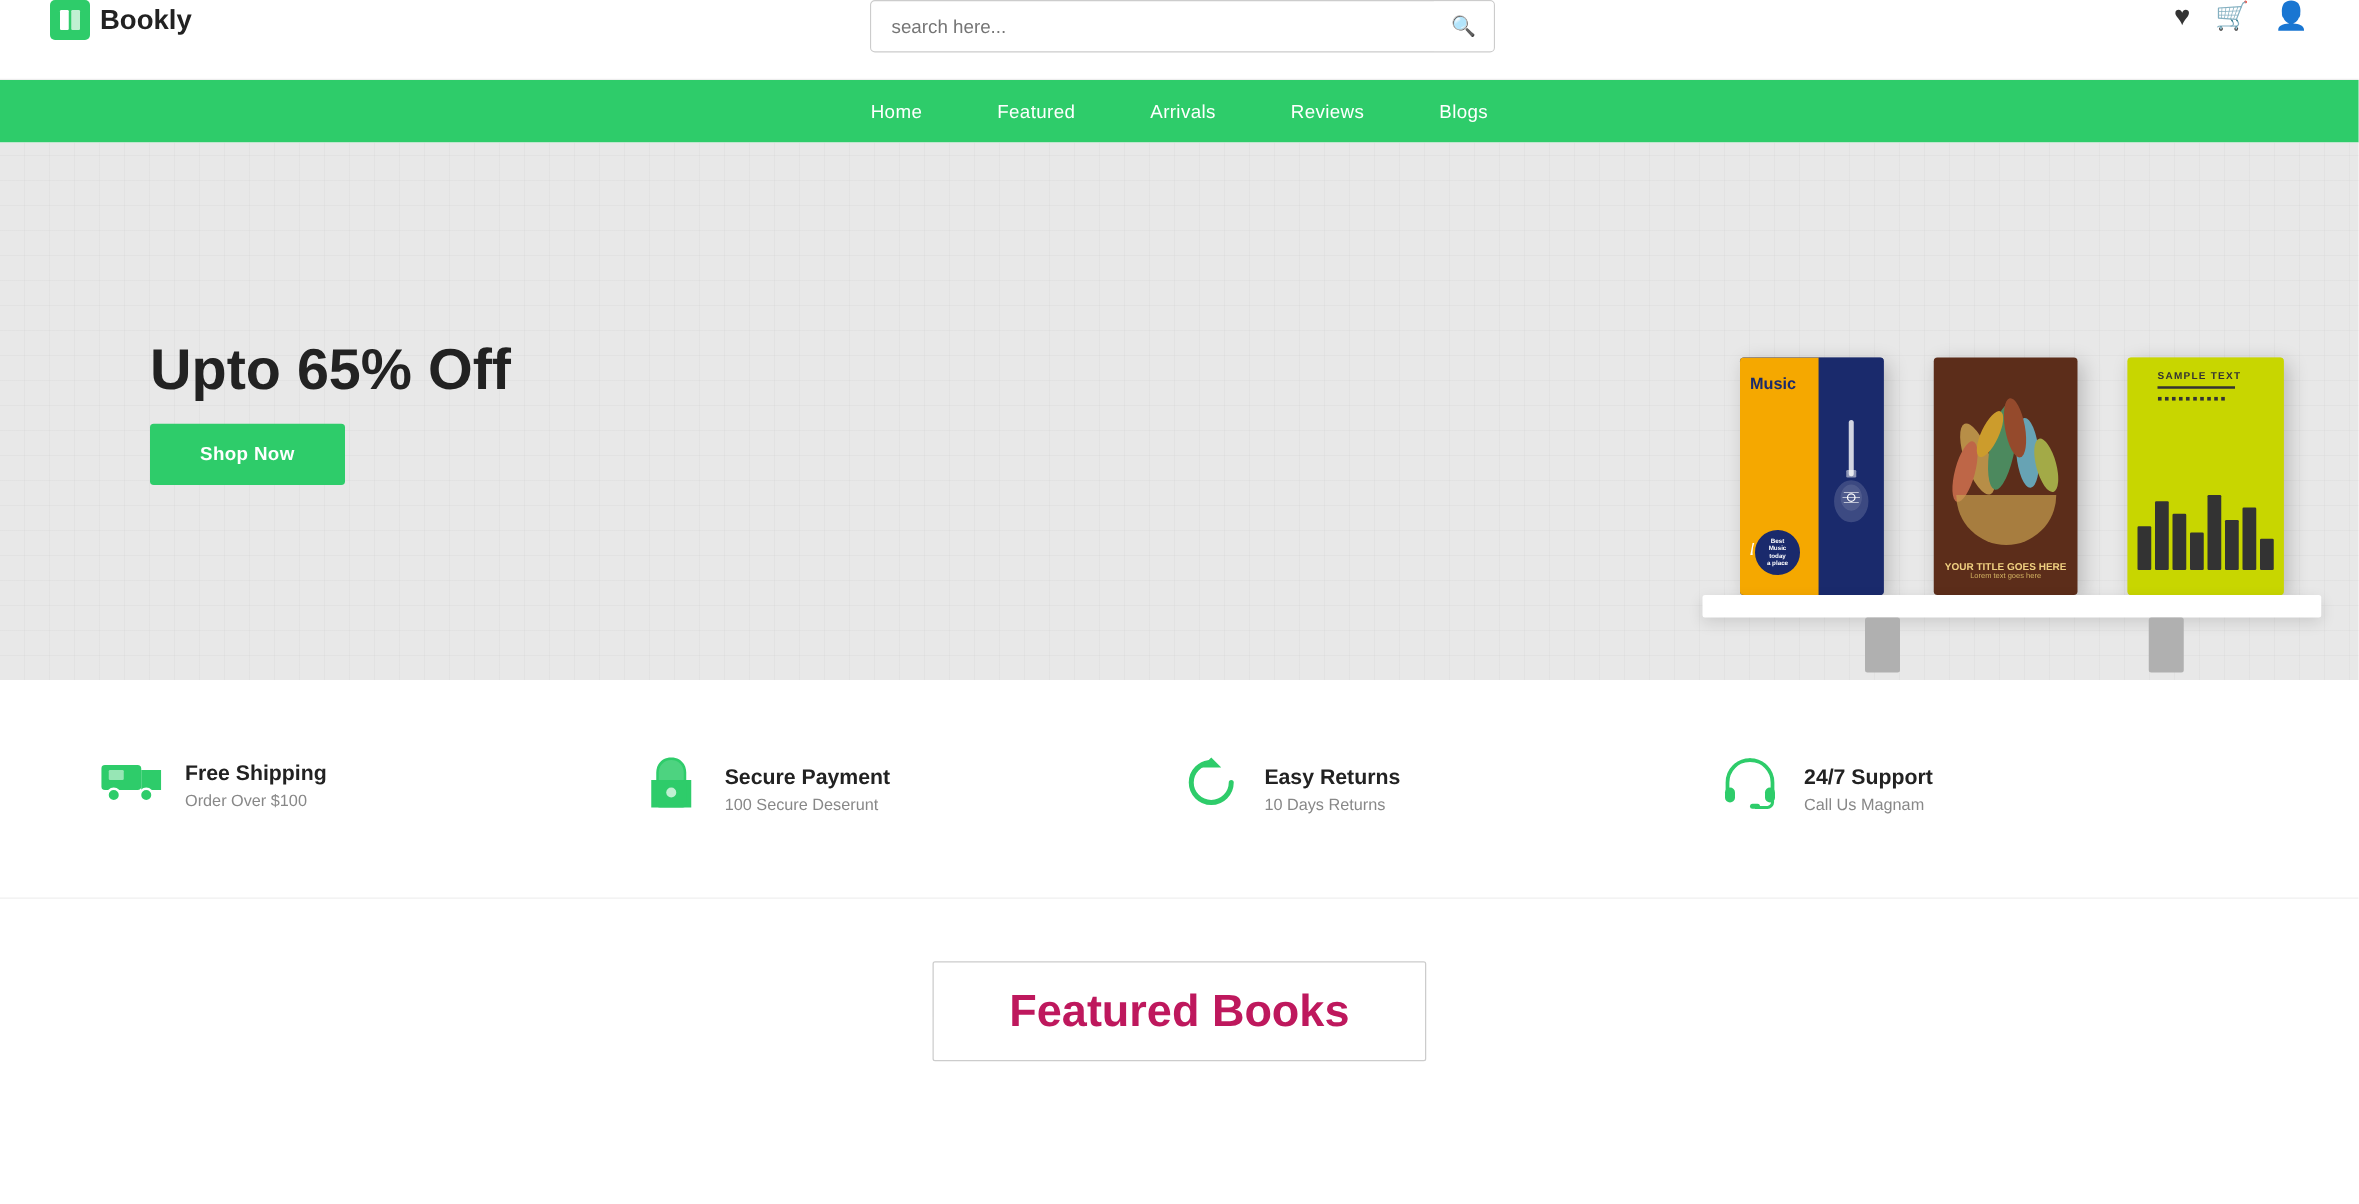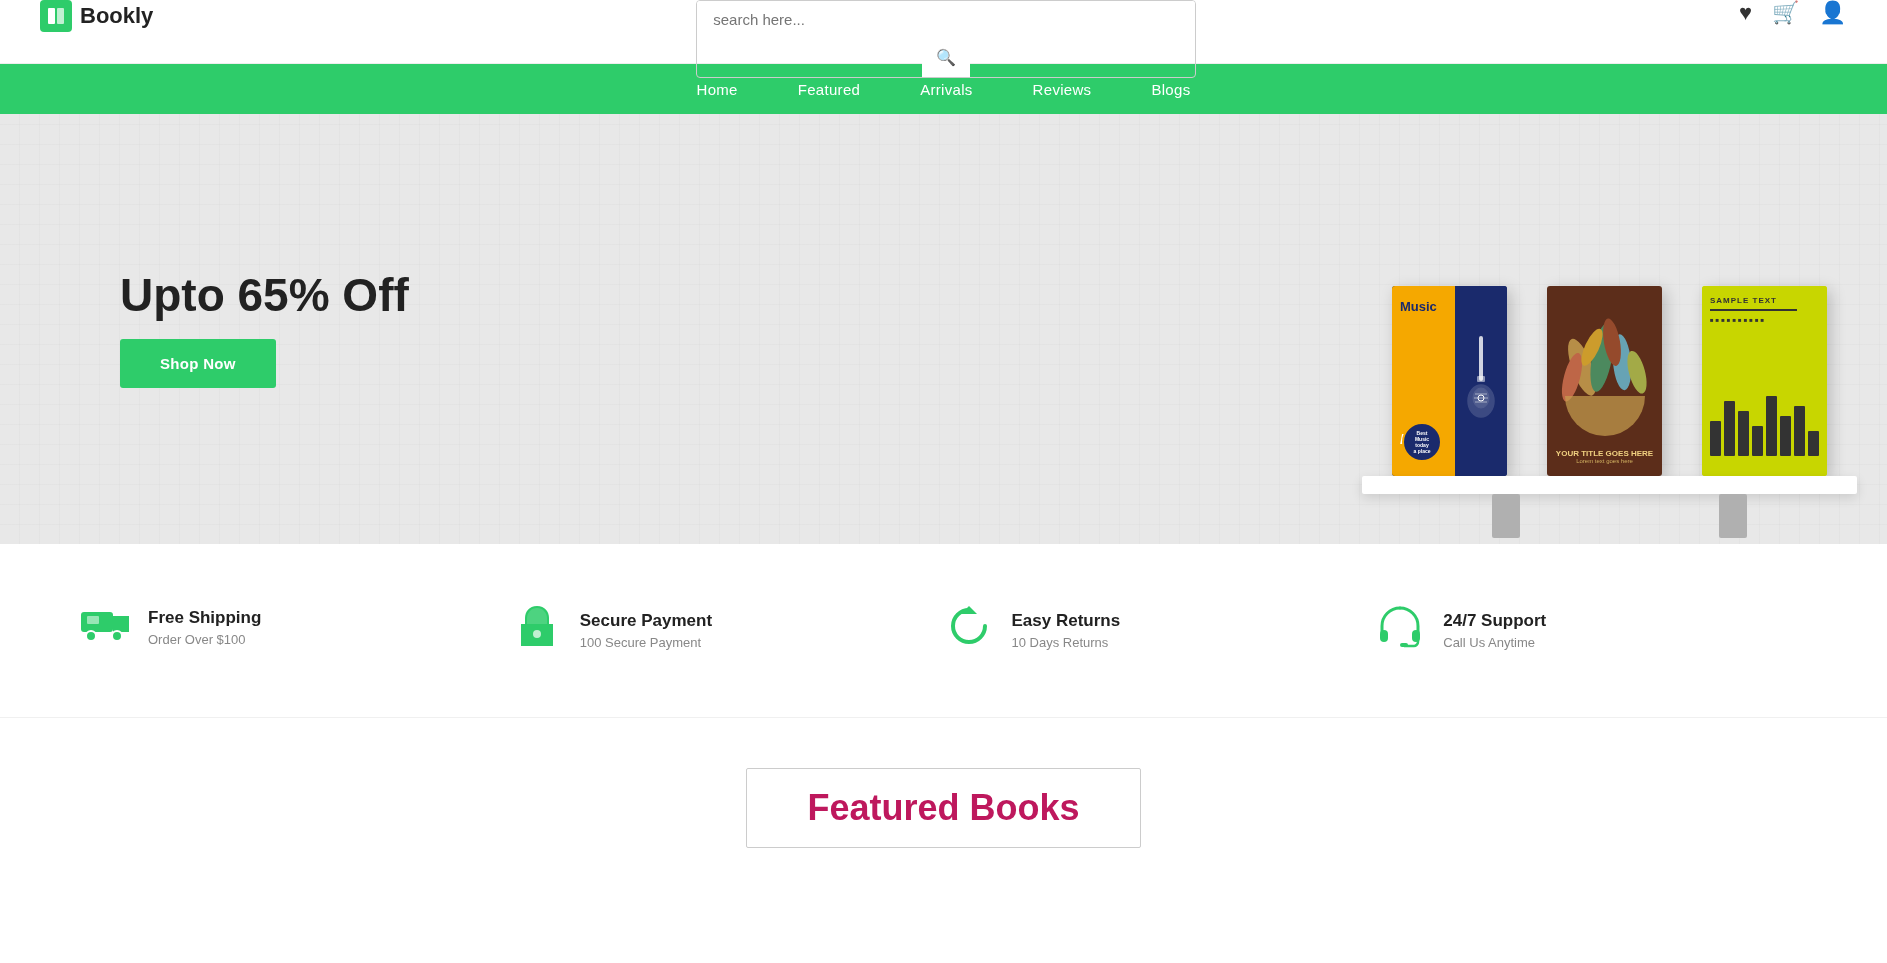--- a/index.html
+++ b/index.html
@@ -34,21 +34,20 @@
       justify-content: center;
     }
     .logo-icon svg { width: 20px; height: 20px; }
     .search-bar {
       display: flex;
       align-items: center;
       border: 1px solid #ccc;
       border-radius: 4px;
       overflow: hidden;
       width: 500px;
-      flex-direction: column;
     }
     .search-bar input {
       border: none;
       outline: none;
       padding: 10px 16px;
       font-size: 15px;
       width: 100%;
       color: #999;
     }
     .search-bar button {
@@ -293,21 +292,21 @@
       text-align: center;
       line-height: 1.2;
     }
 
     
     .book-3-inner {
       width: 100%;
       height: 100%;
       background: #c8d600;
       position: relative;
-      padding: 10px 8px;
+      padding: 10px 24px;
     }
     .sample-text-label {
       font-size: 8px;
       font-weight: 700;
       color: #333;
       letter-spacing: 1px;
       text-transform: uppercase;
     }
     .book-3-bars {
       position: absolute;
@@ -522,21 +521,21 @@
     <div class="feature-icon">
       <svg width="36" height="44" viewBox="0 0 36 44" fill="#2ecc6a" xmlns="http://www.w3.org/2000/svg">
         <path d="M18 2 C10 2 6 8 6 14 L6 20 L2 20 L2 42 L34 42 L34 20 L30 20 L30 14 C30 8 26 2 18 2Z" fill="#2ecc6a"></path>
         <rect x="6" y="20" width="24" height="22" rx="3" fill="#2ecc6a"></rect>
         <path d="M18 4 C12 4 8 9 8 14 L8 20 L28 20 L28 14 C28 9 24 4 18 4Z" fill="white" opacity="0.15"></path>
         <circle cx="18" cy="30" r="4" fill="white" opacity="0.7"></circle>
       </svg>
     </div>
     <div class="feature-text">
       <h3>Secure Payment</h3>
-      <p>100 Secure Payment</p>
+      <p>100 Secure Deserunt</p>
     </div>
   </div>
 
   <div class="feature-item">
     <div class="feature-icon">
       <svg width="44" height="44" viewBox="0 0 44 44" fill="none" xmlns="http://www.w3.org/2000/svg">
         <path d="M38 22 A16 16 0 1 1 22 6" stroke="#2ecc6a" stroke-width="4" fill="none" stroke-linecap="round"></path>
         <polygon points="22,2 30,10 14,10" fill="#2ecc6a"></polygon>
       </svg>
     </div>
@@ -552,21 +551,21 @@
         <path d="M22 4 C12 4 4 12 4 22 L4 28" stroke="#2ecc6a" stroke-width="3" fill="none" stroke-linecap="round"></path>
         <path d="M22 4 C32 4 40 12 40 22 L40 28" stroke="#2ecc6a" stroke-width="3" fill="none" stroke-linecap="round"></path>
         <rect x="2" y="26" width="8" height="12" rx="4" fill="#2ecc6a"></rect>
         <rect x="34" y="26" width="8" height="12" rx="4" fill="#2ecc6a"></rect>
         <path d="M40 34 L40 38 C40 40 38 42 36 42 L26 42" stroke="#2ecc6a" stroke-width="2.5" fill="none"></path>
         <rect x="22" y="39" width="8" height="4" rx="2" fill="#2ecc6a"></rect>
       </svg>
     </div>
     <div class="feature-text">
       <h3>24/7 Support</h3>
-      <p>Call Us Anytime</p>
+      <p>Call Us Magnam</p>
     </div>
   </div>
 </section>
 
 <section class="featured-section">
   <div class="featured-title-wrapper">
     <h2 class="featured-title">Featured Books</h2>
   </div>
 </section>
 

